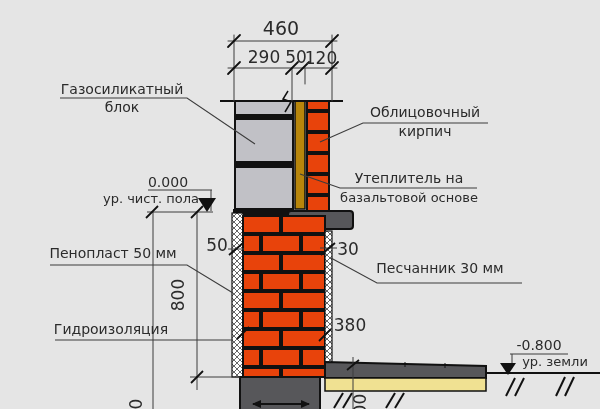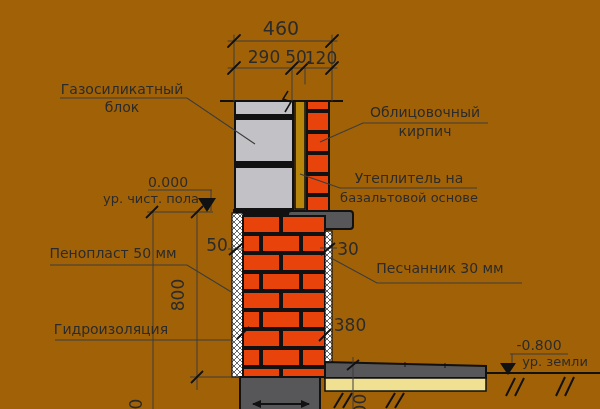--- a/index.html
+++ b/index.html
@@ -1,16 +1,16 @@
 <!DOCTYPE html>
 <html><head>
 <meta charset="utf-8">
 <style>
   html,body{margin:0;padding:0;background:#fff;}
-  #canvas{position:relative;width:600px;height:409px;background:#a16207;overflow:hidden;}
+  #canvas{position:relative;width:600px;height:409px;background:#e5e5e5;overflow:hidden;}
   svg text{font-family:"DejaVu Sans", "Liberation Sans", sans-serif;fill:#2b2b2b;}
   .lbl{font-size:14px;}
   .lbl-sm{font-size:13px;}
   .dim{font-size:17px;}
   .dim-big{font-size:19px;}
   .lvl{font-size:14px;}
 </style>
 </head>
 <body>
 

